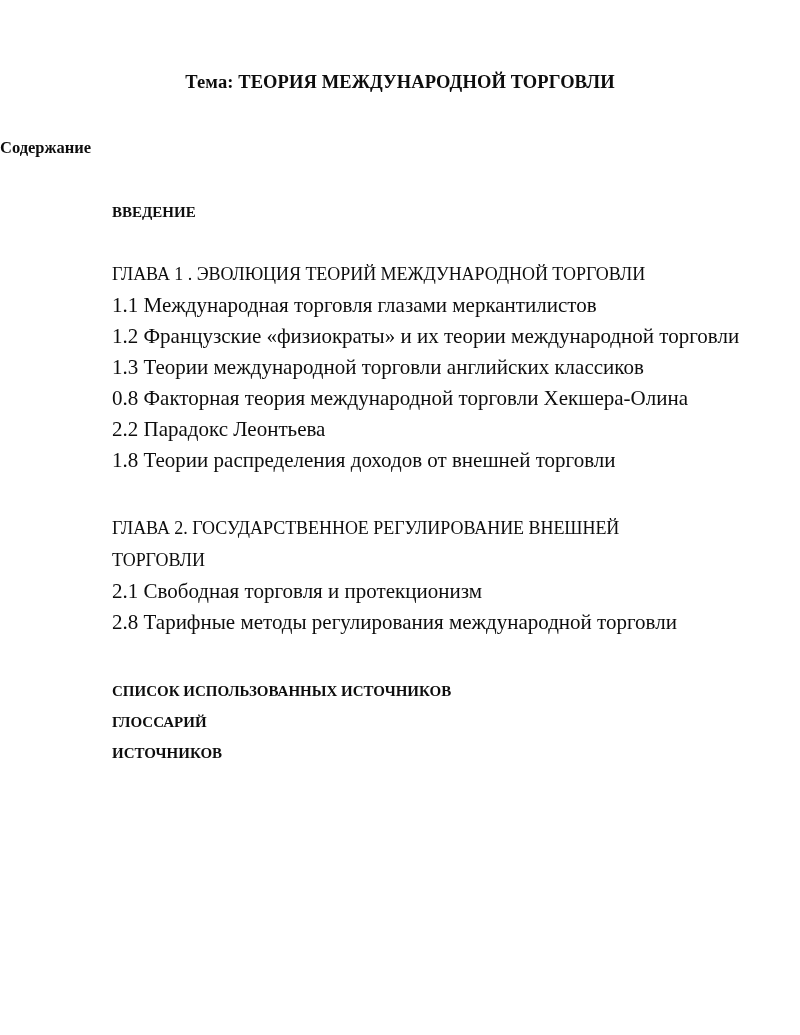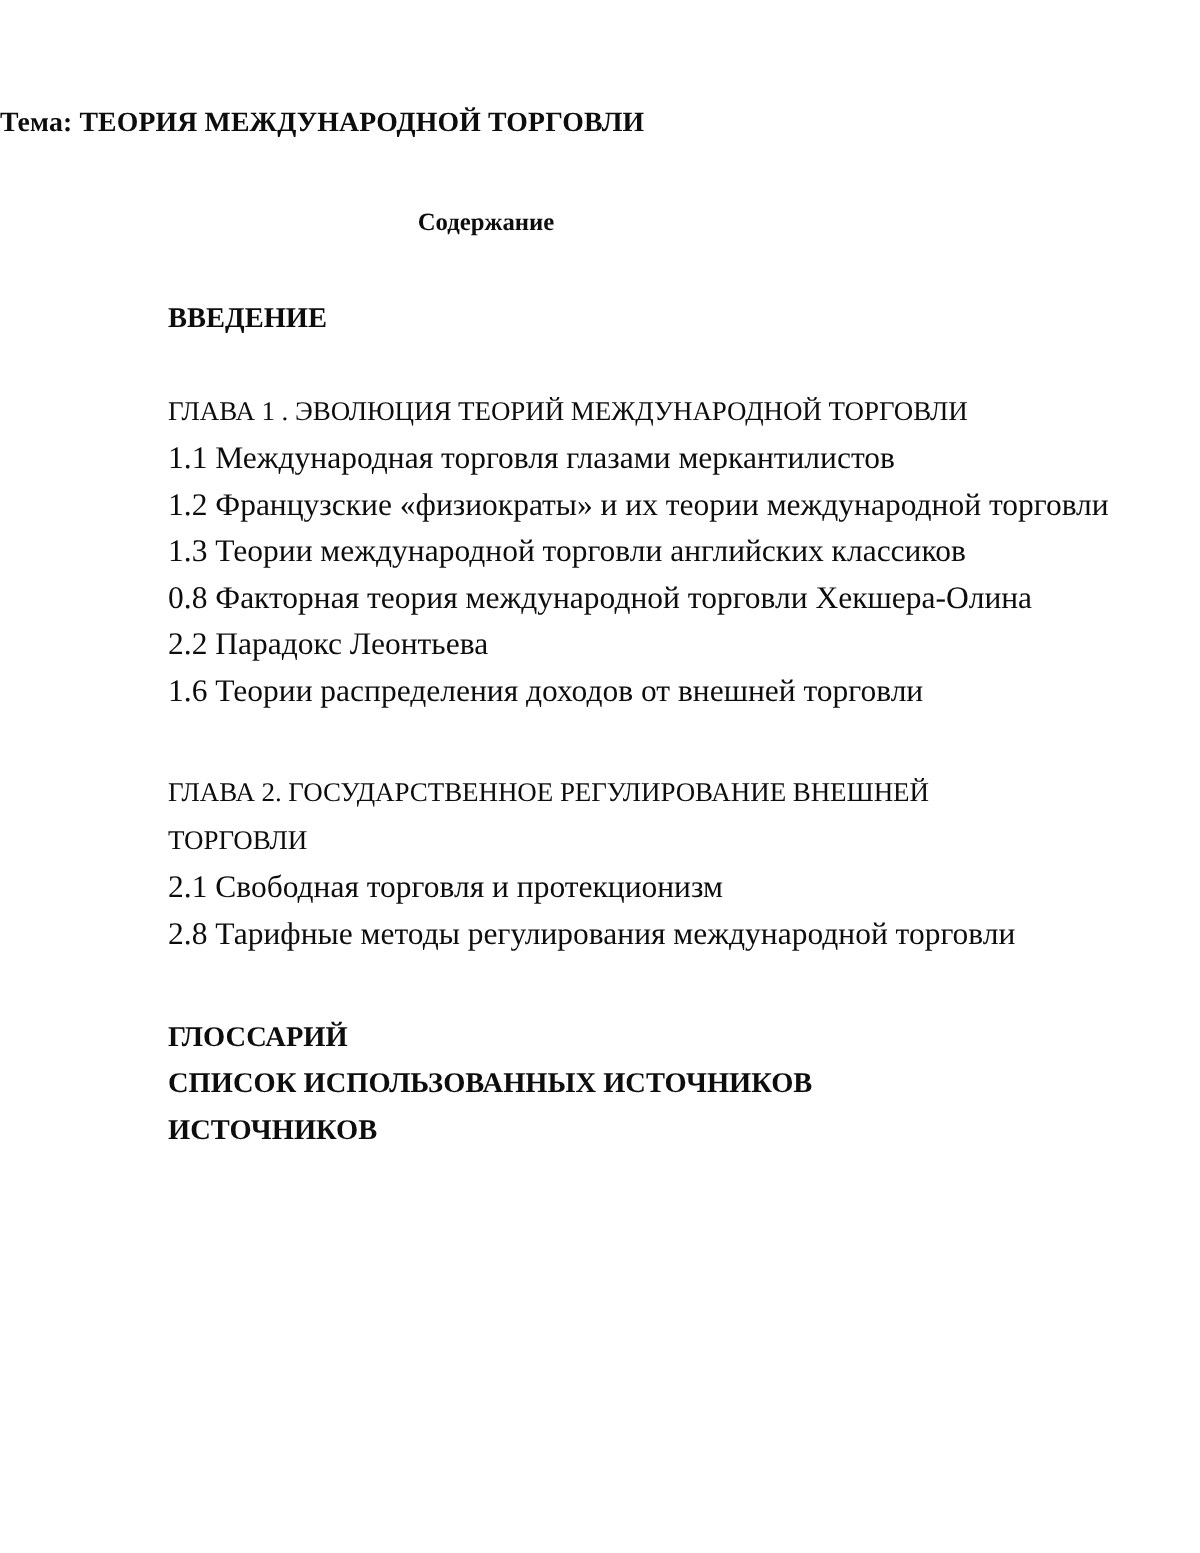--- a/index.html
+++ b/index.html
@@ -22,34 +22,34 @@
     background: #ffffff;
     padding: 0;
   }
 
   
   .doc-title {
     position: absolute;
     top: 71px;
     left: 0;
     width: 800px;
+    text-align: center;
     font-size: 18.5px;
     font-weight: bold;
     letter-spacing: 0.1px;
     line-height: 1.2;
     white-space: nowrap;
   }
   .doc-title .label { font-weight: bold; }
 
   .toc-caption {
     position: absolute;
     top: 138px;
     left: 0;
     width: 648px;
-    text-align: center;
     font-size: 16.5px;
     font-weight: bold;
     line-height: 1.2;
   }
 
   
   .content {
     position: absolute;
     top: 197px;
     left: 112px;
@@ -57,21 +57,21 @@
   }
 
   .line {
     font-size: 21px;
     line-height: 31px;
     white-space: nowrap;
   }
 
   .bold {
     font-weight: bold;
-    font-size: 19px;
+    font-size: 15px;
     line-height: 31px;
   }
 
   .chapter {
     font-weight: normal;
     font-size: 18px;
     line-height: 32px;
     letter-spacing: -0.05px;
   }
   .chapter.two {
@@ -102,29 +102,29 @@
 
     <div class="gap-intro"></div>
 
     <div class="chapter">ГЛАВА 1 . ЭВОЛЮЦИЯ ТЕОРИЙ МЕЖДУНАРОДНОЙ ТОРГОВЛИ</div>
 
     <div class="line">1.1 Международная торговля глазами меркантилистов</div>
     <div class="line">1.2 Французские «физиократы» и их теории международной торговли</div>
     <div class="line">1.3 Теории международной торговли английских классиков</div>
     <div class="line">0.8 Факторная теория международной торговли Хекшера-Олина</div>
     <div class="line">2.2 Парадокс Леонтьева</div>
-    <div class="line">1.6 Теории распределения доходов от внешней торговли</div>
+    <div class="line">1.8 Теории распределения доходов от внешней торговли</div>
 
     <div class="gap-ch2"></div>
 
     <div class="chapter two">ГЛАВА 2. ГОСУДАРСТВЕННОЕ РЕГУЛИРОВАНИЕ ВНЕШНЕЙ ТОРГОВЛИ</div>
 
     <div class="line">2.1 Свободная торговля и протекционизм</div>
     <div class="line">2.8 Тарифные методы регулирования международной торговли</div>
 
     <div class="gap-tail"></div>
 
+    <div class="bold">СПИСОК ИСПОЛЬЗОВАННЫХ ИСТОЧНИКОВ</div>
     <div class="bold">ГЛОССАРИЙ</div>
-    <div class="bold">СПИСОК ИСПОЛЬЗОВАННЫХ ИСТОЧНИКОВ</div>
     <div class="bold">ИСТОЧНИКОВ</div>
 
   </div>
 </div>
 
 </body></html>

